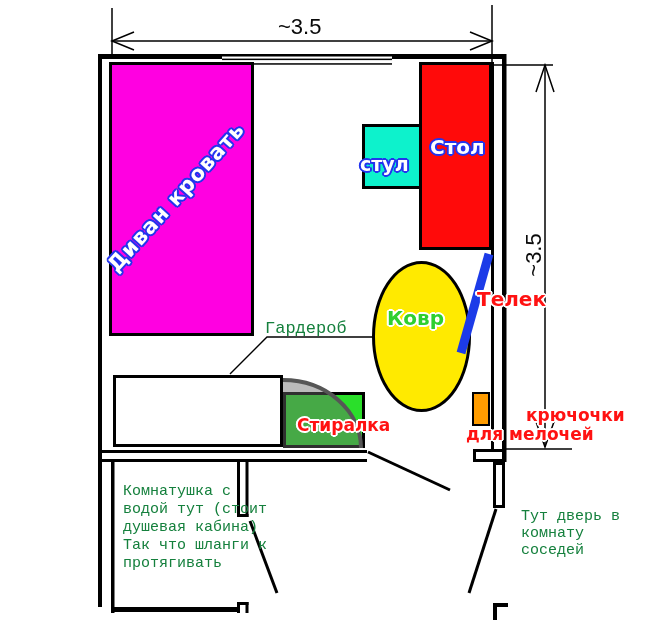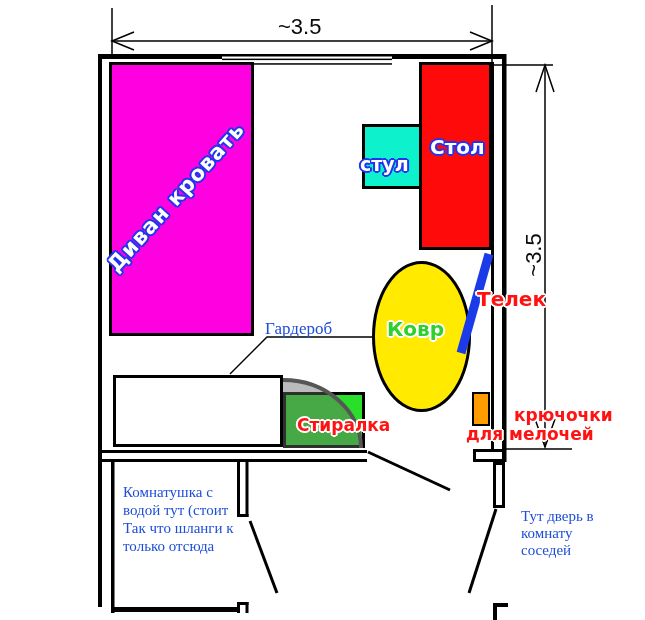--- a/index.html
+++ b/index.html
@@ -18,21 +18,21 @@
   .red-outline{
     color:#FF1212;
     text-shadow:-2px 0 0 #fff,2px 0 0 #fff,0 -2px 0 #fff,0 2px 0 #fff,
       -1.4px -1.4px 0 #fff,1.4px -1.4px 0 #fff,-1.4px 1.4px 0 #fff,1.4px 1.4px 0 #fff;
   }
   .green-outline{
     color:#2FCF2F;
     text-shadow:-2px 0 0 #fff,2px 0 0 #fff,0 -2px 0 #fff,0 2px 0 #fff,
       -1.4px -1.4px 0 #fff,1.4px -1.4px 0 #fff,-1.4px 1.4px 0 #fff,1.4px 1.4px 0 #fff;
   }
-  .note{position:absolute;color:#1d4ed8;font-size:15px;line-height:18px;font-family:Liberation Serif, serif;}
+  .note{position:absolute;color:#15803d;font-size:15px;line-height:18px;font-family:Liberation Mono, monospace;}
   .dim-label{position:absolute;color:#0a0a0a;font-size:22px;font-family:"Liberation Sans",sans-serif;}
 </style>
 </head>
 <body>
 
 <div class="canvas">
 
   <svg class="layer" width="645" height="620" shape-rendering="geometricPrecision">
 
     <g fill="#000">
@@ -101,33 +101,34 @@
     <path d="M 283 380 A 78 68 0 0 1 361 448" fill="none" stroke="#565656" stroke-width="4"></path>
   </svg>
 
   <svg class="layer" width="645" height="620">
     <line x1="489" y1="254" x2="461" y2="353" stroke="#1C3BE8" stroke-width="9"></line>
   </svg>
 
   <div class="lbl blue-outline" style="left:176px;top:197px;font-size:21px;letter-spacing:1px;transform:translate(-50%,-50%) rotate(-48deg);">Диван кровать</div>
   <div class="lbl blue-outline" style="left:430px;top:135px;font-size:20px;">Стол</div>
   <div class="lbl blue-outline" style="left:360px;top:153px;font-size:19px;">стул</div>
-  <div class="lbl green-outline" style="left:387px;top:317px;font-size:20px;">Ковр</div>
+  <div class="lbl green-outline" style="left:387px;top:306px;font-size:20px;">Ковр</div>
   <div class="lbl red-outline" style="left:477px;top:287px;font-size:20px;">Телек</div>
   <div class="lbl red-outline" style="left:297px;top:415px;font-size:17px;text-align:center;">Стиралка</div>
-  <div class="lbl red-outline" style="left:492px;top:405px;font-size:17px;padding-left:22px;">крючочки</div>
+  <div class="lbl red-outline" style="left:504px;top:405px;font-size:17px;padding-left:22px;">крючочки</div>
   <div class="lbl red-outline" style="left:466px;top:424px;font-size:17px;">для мелочей</div>
 
   <div class="note" style="left:265px;top:320px;font-size:17px;">Гардероб</div>
 
   <div class="note" style="left:123px;top:483px;">
     <div>Комнатушка с</div>
     <div>водой тут (стоит</div>
+    <div>душевая кабина)</div>
     <div>Так что шланги к</div>
-    <div>только отсюда</div>
+    <div>протягивать</div>
   </div>
 
   <div class="note" style="left:521px;top:508px;line-height:17px;">
     <div>Тут дверь в</div>
     <div>комнату</div>
     <div>соседей</div>
   </div>
 
   <div class="dim-label" style="left:278px;top:14px;">~3.5</div>
   <div class="dim-label" style="left:534px;top:255px;transform:translate(-50%,-50%) rotate(-90deg);">~3.5</div>

